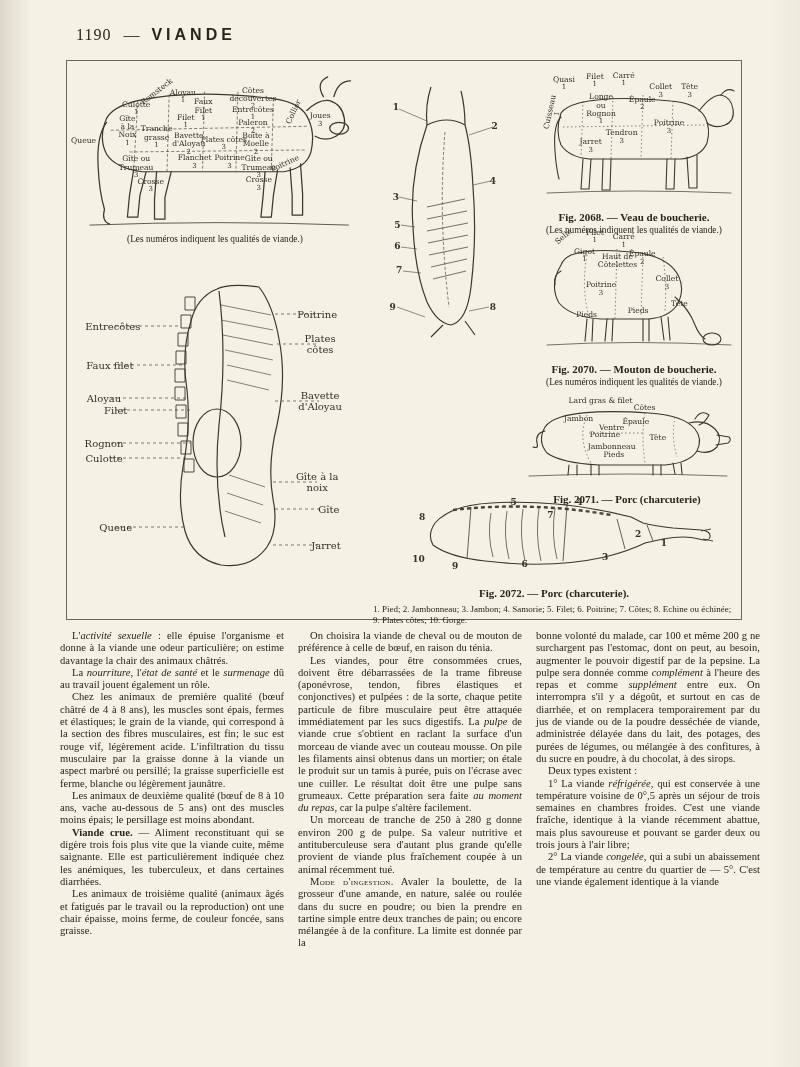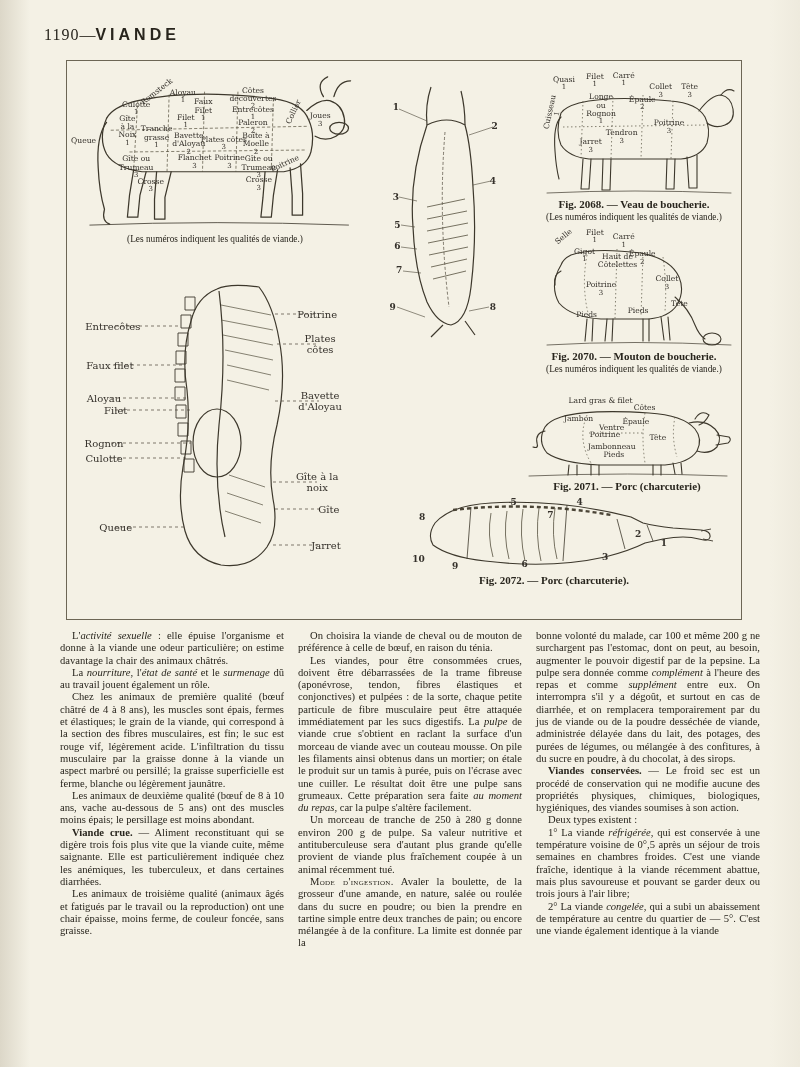--- a/index.html
+++ b/index.html
@@ -7,35 +7,35 @@
   body{
     background:#f4f1e5;
     font-family:"Liberation Serif",serif;
     color:#28251d;
     position:relative;overflow:hidden;
   }
   .page{position:absolute;inset:0;
     background:linear-gradient(90deg,#dcd7c8 0,#f4f1e5 30px,#f4f1e5 770px,#eeeadd 800px);
   }
   
-  .pagehead{position:absolute;left:44px;top:26px;display:flex;align-items:flex-end;}
+  .pagehead{position:absolute;left:76px;top:26px;display:flex;align-items:flex-end;gap:12px}
   .pno{font-size:16px;letter-spacing:1px}
   .pdash{font-size:16px}
   .ptitle{font-family:"Liberation Sans",sans-serif;font-weight:700;font-size:16px;letter-spacing:4px}
   
   .figbox{position:absolute;left:66px;top:60px;width:676px;height:560px;border:1.5px solid #6c6655}
   .fig{position:absolute;text-align:center}
   .drawing{position:relative;width:100%}
   .drawing svg{display:block;width:100%;height:100%}
   .fig-label{position:absolute;transform:translate(-50%,-50%);font-size:7.6px;line-height:1.1;
     text-align:center;white-space:pre-line;color:#34302a;font-family:"DejaVu Serif",serif}
   .fig-label .num{font-size:7px}
   .fig2067 .fig-label{font-size:10px}
   .fig2069 .fig-label,.fig2072 .fig-label{font-size:9px;font-weight:700}
-  .cap{font-weight:700;font-size:11px;margin-top:3px;line-height:1.2}
+  .cap{font-weight:700;font-size:11px;margin-top:16px;line-height:1.2}
   .note{font-size:9.3px;margin-top:1px;line-height:1.15}
   .legend{font-size:9.3px;text-align:justify;margin-top:4px;line-height:1.25;padding:0 5px}
   .fig2072 .legend{text-align:left;padding:0 2px;font-size:9px}
   .fig2066{left:2px;top:4px;width:292px}   .fig2066 .drawing{height:168px}
   .fig2067{left:2px;top:214px;width:292px} .fig2067 .drawing{height:300px}
   .fig2069{left:298px;top:16px;width:162px}.fig2069 .drawing{height:262px}
   .fig2068{left:464px;top:6px;width:206px} .fig2068 .drawing{height:128px}
   .fig2070{left:464px;top:166px;width:206px}.fig2070 .drawing{height:120px}
   .fig2071{left:450px;top:332px;width:220px}.fig2071 .drawing{height:84px}
   .fig2072{left:304px;top:434px;width:366px}.fig2072 .drawing{height:76px}
@@ -314,20 +314,21 @@
           <div class="fig-label" style="left: 57%; top: 11%;"><div>4</div></div>
           <div class="fig-label" style="left: 73%; top: 52%;"><div>2</div></div>
           <div class="fig-label" style="left: 80%; top: 65%;"><div>1</div></div>
           <div class="fig-label" style="left: 13%; top: 86%;"><div>10</div></div>
           <div class="fig-label" style="left: 23%; top: 95%;"><div>9</div></div>
           <div class="fig-label" style="left: 42%; top: 92%;"><div>6</div></div>
           <div class="fig-label" style="left: 64%; top: 83%;"><div>3</div></div>
         </div>
       <figcaption>
         <div class="cap">Fig. 2072. — Porc (charcuterie).</div>
+        <div class="legend">1. Pied; 2. Jambonneau; 3. Jambon; 4. Samorie; 5. Filet; 6. Poitrine; 7. Côtes; 8. Echine ou échinée; 9. Plates côtes; 10. Gorge.</div>
       </figcaption>
     </figure>
 
   </div>
 
   <main class="textcols">
     <div class="col">
         <p class="para"><span>L'</span><span class="i">activité sexuelle</span><span> : elle épuise l'organisme et donne à la viande une odeur particulière; on estime davantage la chair des animaux châtrés.</span></p>
         <p class="para"><span>La </span><span class="i">nourriture</span><span>, l'</span><span class="i">état de santé</span><span> et le </span><span class="i">surmenage</span><span> dû au travail jouent également un rôle.</span></p>
         <p class="para"><span>Chez les animaux de première qualité (bœuf châtré de 4 à 8 ans), les muscles sont épais, fermes et élastiques; le grain de la viande, qui correspond à la section des fibres musculaires, est fin; le suc est rouge vif, légèrement acide. L'infiltration du tissu musculaire par la graisse donne à la viande un aspect marbré ou persillé; la graisse superficielle est ferme, blanche ou légèrement jaunâtre.</span></p>
@@ -336,20 +337,19 @@
         <p class="para"><span>Les animaux de troisième qualité (animaux âgés et fatigués par le travail ou la reproduction) ont une chair épaisse, moins ferme, de couleur foncée, sans graisse.</span></p>
       </div>
     <div class="col">
         <p class="para"><span>On choisira la viande de cheval ou de mouton de préférence à celle de bœuf, en raison du ténia.</span></p>
         <p class="para"><span>Les viandes, pour être consommées crues, doivent être débarrassées de la trame fibreuse (aponévrose, tendon, fibres élastiques et conjonctives) et pulpées : de la sorte, chaque petite particule de fibre musculaire peut être attaquée immédiatement par les sucs digestifs. La </span><span class="i">pulpe</span><span> de viande crue s'obtient en raclant la surface d'un morceau de viande avec un couteau mousse. On pile les filaments ainsi obtenus dans un mortier; on étale le produit sur un tamis à purée, puis on l'écrase avec une cuiller. Le résultat doit être une pulpe sans grumeaux. Cette préparation sera faite </span><span class="i">au moment du repas</span><span>, car la pulpe s'altère facilement.</span></p>
         <p class="para"><span>Un morceau de tranche de 250 à 280 g donne environ 200 g de pulpe. Sa valeur nutritive et antituberculeuse sera d'autant plus grande qu'elle provient de viande plus fraîchement coupée à un animal récemment tué.</span></p>
         <p class="para"><span class="sc">Mode d'ingestion.</span><span> Avaler la boulette, de la grosseur d'une amande, en nature, salée ou roulée dans du sucre en poudre; ou bien la prendre en tartine simple entre deux tranches de pain; ou encore mélangée à de la confiture. La limite est donnée par la</span></p>
       </div>
     <div class="col">
         <p class="para cont"><span>bonne volonté du malade, car 100 et même 200 g ne surchargent pas l'estomac, dont on peut, au besoin, augmenter le pouvoir digestif par de la pepsine. La pulpe sera donnée comme </span><span class="i">complément</span><span> à l'heure des repas et comme </span><span class="i">supplément</span><span> entre eux. On interrompra s'il y a dégoût, et surtout en cas de diarrhée, et on remplacera temporairement par du jus de viande ou de la poudre desséchée de viande, administrée délayée dans du lait, des potages, des purées de légumes, ou mélangée à des confitures, à du sucre en poudre, à du chocolat, à des sirops.</span></p>
-        <p class="para"><span class="b">Viandes conservées.</span><span> — Le froid sec est un procédé de conservation qui ne modifie aucune des propriétés physiques, chimiques, biologiques, hygiéniques, des viandes soumises à son action.</span></p>
         <p class="para"><span>Deux types existent :</span></p>
         <p class="para"><span>1° La viande </span><span class="i">réfrigérée</span><span>, qui est conservée à une température voisine de 0°,5 après un séjour de trois semaines en chambres froides. C'est une viande fraîche, identique à la viande récemment abattue, mais plus savoureuse et pouvant se garder deux ou trois jours à l'air libre;</span></p>
         <p class="para"><span>2° La viande </span><span class="i">congelée</span><span>, qui a subi un abaissement de température au centre du quartier de — 5°. C'est une viande également identique à la viande</span></p>
       </div>
   </main>
 
 </div>
 
 </body></html>

